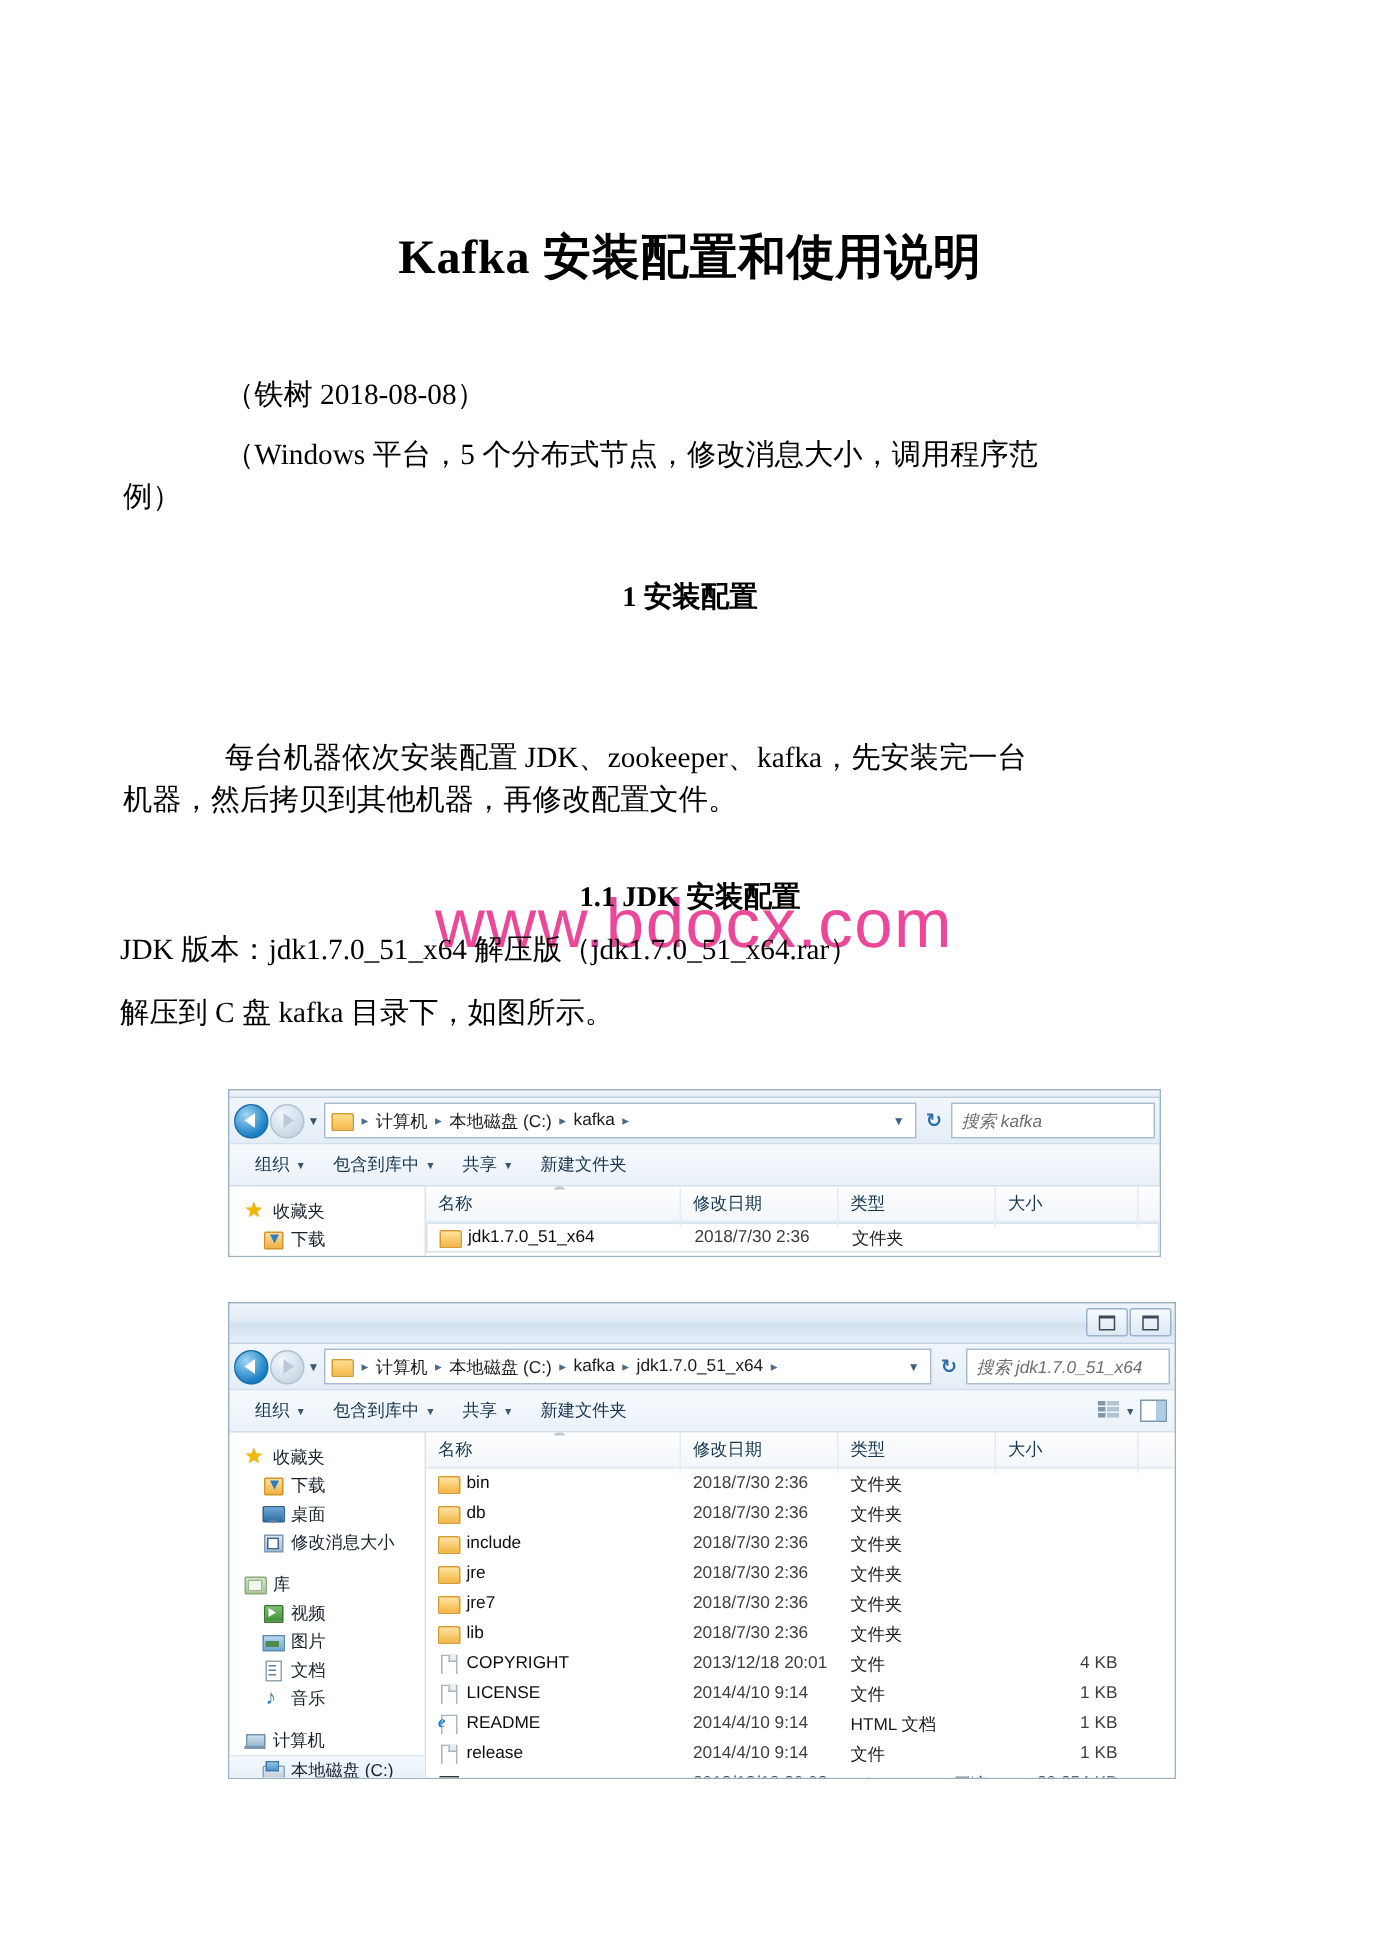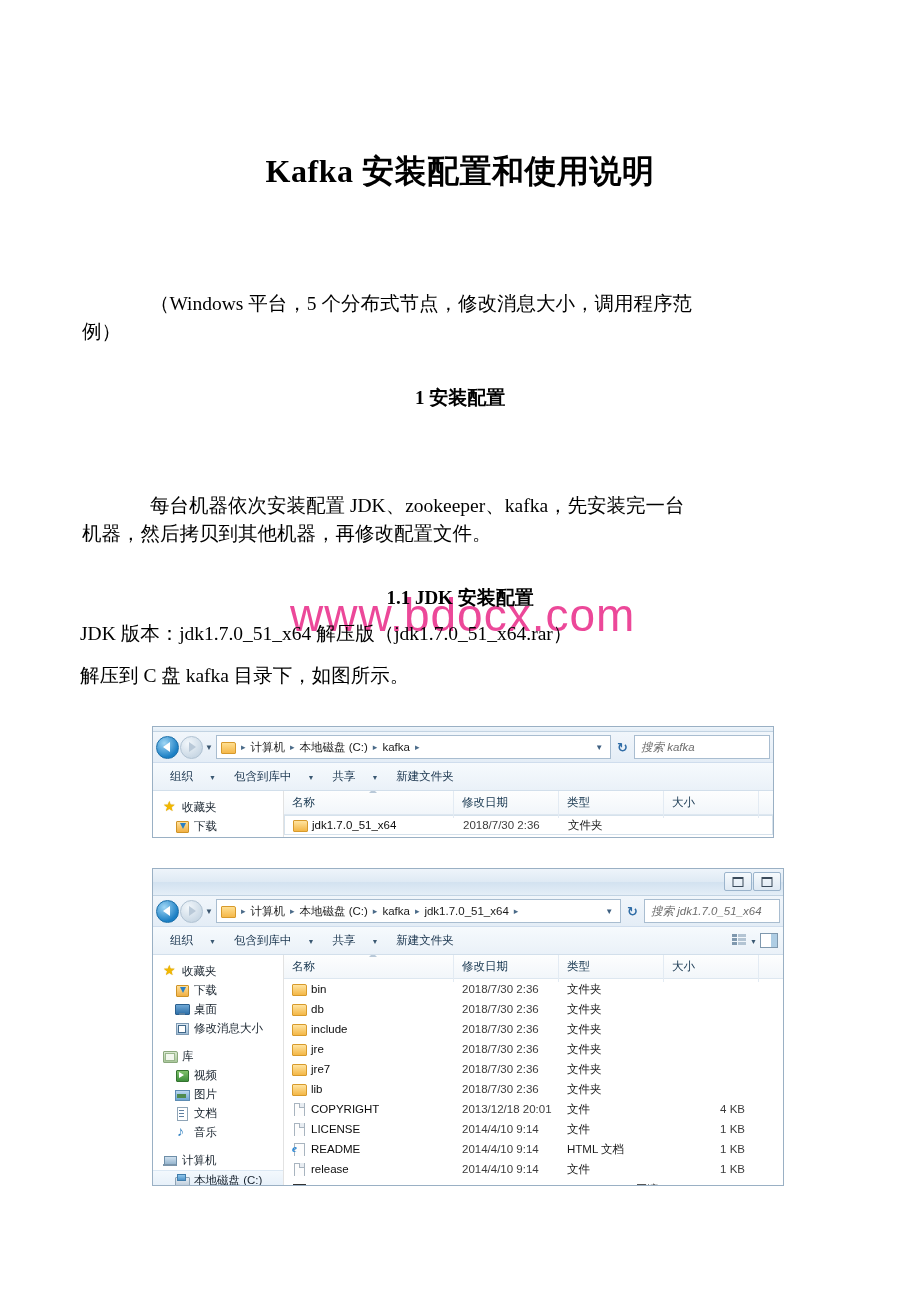--- a/index.html
+++ b/index.html
@@ -258,21 +258,21 @@
     border-bottom: 1px solid #d2dfeb;
     font-size: 11.5px;
     color: #18334d;
     padding-left: 8px;
     position: relative;
   }
   .cmditem {
     padding: 0 9px;
     display: flex;
     align-items: center;
-    gap: 16px;
+    gap: 4px;
     height: 22px;
   }
   .caret {
     font-size: 7px;
     color: #3a5872;
     position: relative;
     top: 1px;
   }
   .viewctrls {
     position: absolute;
@@ -577,20 +577,21 @@
 </style>
 </head>
 <body>
 
 <div class="doc">
 
   <div class="watermark">www.bdocx.com</div>
 
   <div class="doc-title">Kafka 安装配置和使用说明</div>
 
+  <div class="para p-sub2">（铁树 2018-08-08）</div>
   <div class="para p-sub3">
     <span>（Windows 平台，5 个分布式节点，修改消息大小，调用程序范</span>
     <span class="wrap2">例）</span>
   </div>
 
   <div class="h2 h2-1">1 安装配置</div>
 
 
   <div class="para p-body2">
     <span>每台机器依次安装配置 JDK、zookeeper、kafka，先安装完一台</span>

